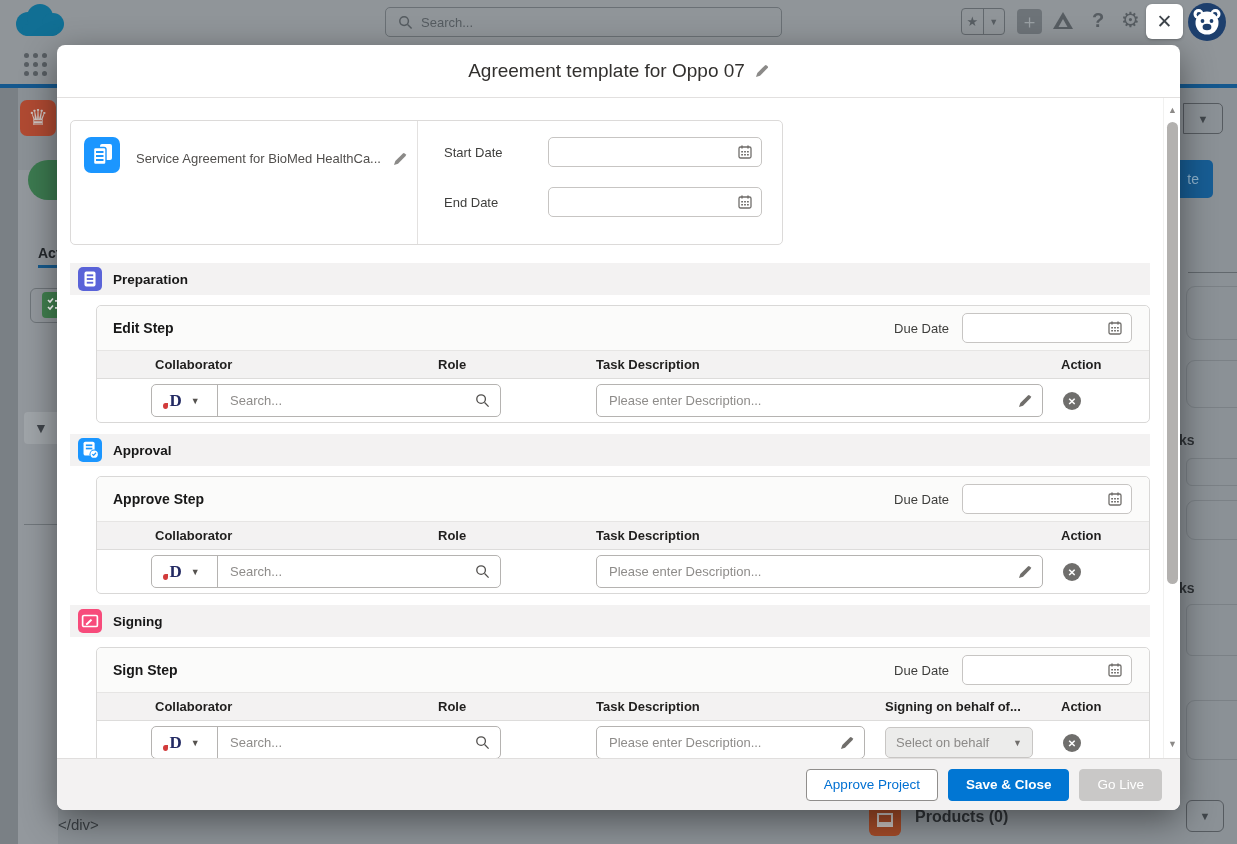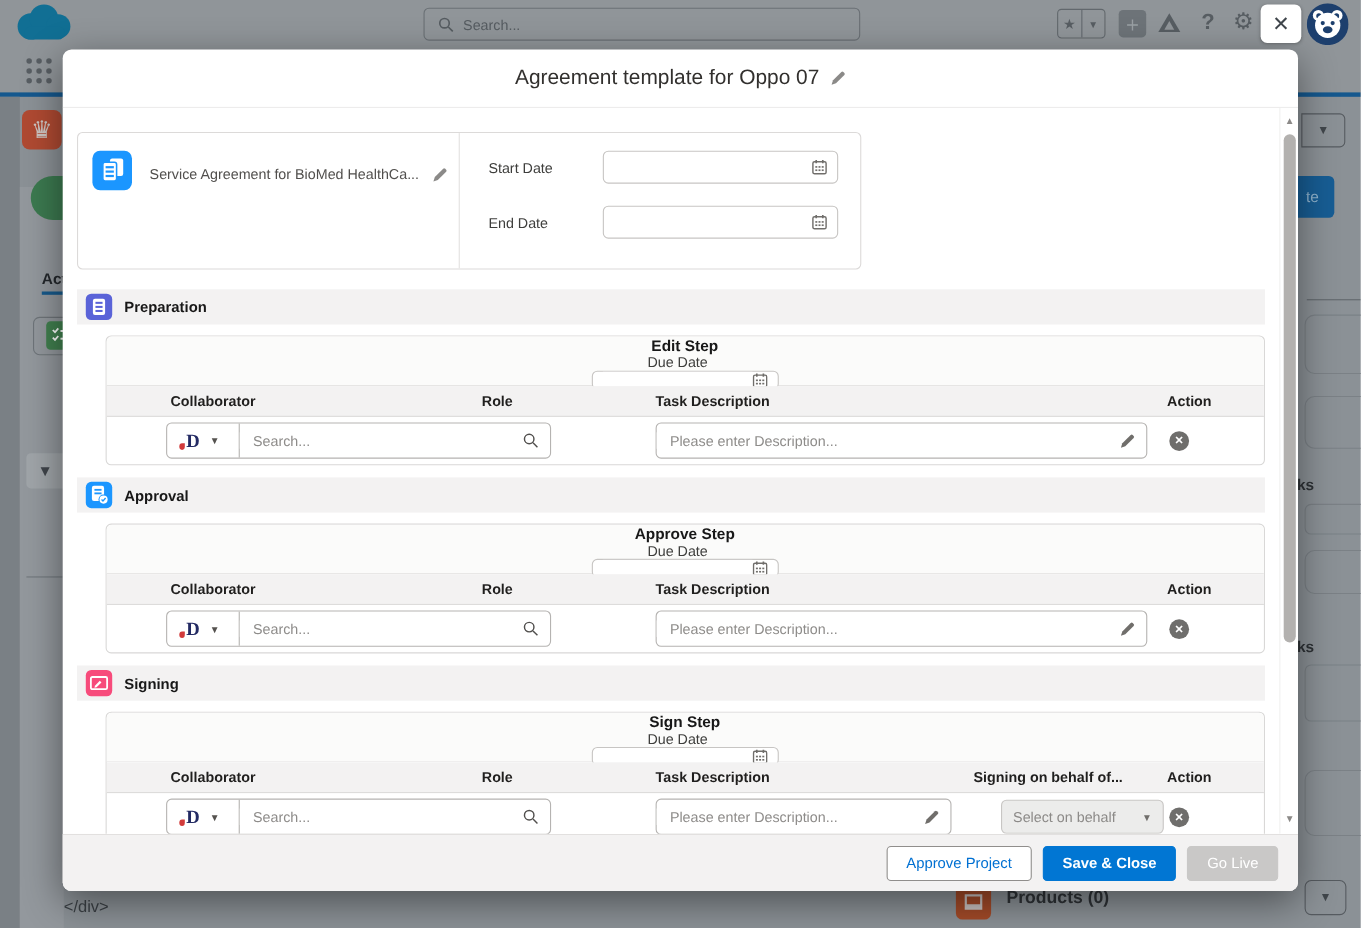--- a/index.html
+++ b/index.html
@@ -117,21 +117,21 @@
   .section-bar { width:1080px; height:32px; background:#f3f2f2; display:flex;
     align-items:center; gap:11px; padding-left:8px; margin-bottom:10px; }
   .sec-ico { width:24px; height:24px; border-radius:5px; flex:0 0 auto; }
   .sec-ico svg { width:100%; height:100%; }
   .section-name { font-size:13.5px; font-weight:bold; color:#181818; }
 
   
   .step-card { width:1054px; margin-left:26px; border:1px solid #d9d8d7; border-radius:5px;
     margin-bottom:11px; background:#fff; }
   .step-head { height:45px; background:#fbfbfa; border-bottom:1px solid #e6e5e4;
-    display:flex; align-items:center; padding:0 17px 0 16px; border-radius:5px 5px 0 0;flex-direction:column; }
+    display:flex; align-items:center; padding:0 17px 0 16px; border-radius:5px 5px 0 0; }
   .step-title { font-size:14px; font-weight:bold; color:#181818; flex:1; }
   .due-label { font-size:13px; color:#3e3e3c; margin-right:13px; }
   .due-input { width:170px; height:30px; border:1px solid #c7c5c3; border-radius:5px;
     display:flex; align-items:center; padding:0 9px; background:#fff; }
   .due-input input { border:none; outline:none; flex:1; font-size:13px; min-width:0; }
 
   .tbl-head { position:relative; height:28px; background:#f3f2f2; border-bottom:1px solid #dddcdb; }
   .tbl-head span { position:absolute; top:6px; font-size:13px; font-weight:bold; color:#201f1e; }
   .h-collab { left:58px; } .h-role { left:341px; } .h-desc { left:499px; }
   .h-behalf { left:788px; } .h-action { left:964px; }
@@ -151,21 +151,21 @@
   .mag { color:#514f4d; margin-right:10px; display:flex; cursor:pointer; }
   .mag svg { width:15px; height:15px; }
 
   .desc-wrap { position:absolute; left:499px; top:5px; height:33px; border:1px solid #b5b3b1;
     border-radius:5px; display:flex; align-items:center; background:#fff; }
   .desc-wrap.wide { width:447px; } .desc-wrap.narrow { width:269px; }
   .desc-wrap input { flex:1; border:none; outline:none; font-size:13px; padding:0 6px 0 12px; min-width:0; }
   .desc-wrap input::placeholder { color:#8e8c8a; }
   .desc-wrap .pencil { margin-right:10px; color:#706e6b; }
 
-  .behalf-select { position:absolute; left:813px; top:6px; width:148px; height:31px;
+  .behalf-select { position:absolute; left:788px; top:6px; width:148px; height:31px;
     background:#ececeb; border:1px solid #c8c6c4; border-radius:5px; display:flex;
     align-items:center; padding:0 10px; color:#8c8a88; font-size:13px; cursor:pointer;text-align:right; }
   .behalf-select .bchev { margin-left:auto; font-size:9px; color:#706e6b; }
 
   .remove-btn { position:absolute; left:966px; top:13px; width:18px; height:18px;
     border-radius:50%; background:#6f6e6c; color:#fff; font-size:10px; font-weight:bold;
     display:flex; align-items:center; justify-content:center; cursor:pointer; border:none; }
 
   
   .modal-footer { height:52px; background:#f3f2f2; border-top:1px solid #e0dedd;

